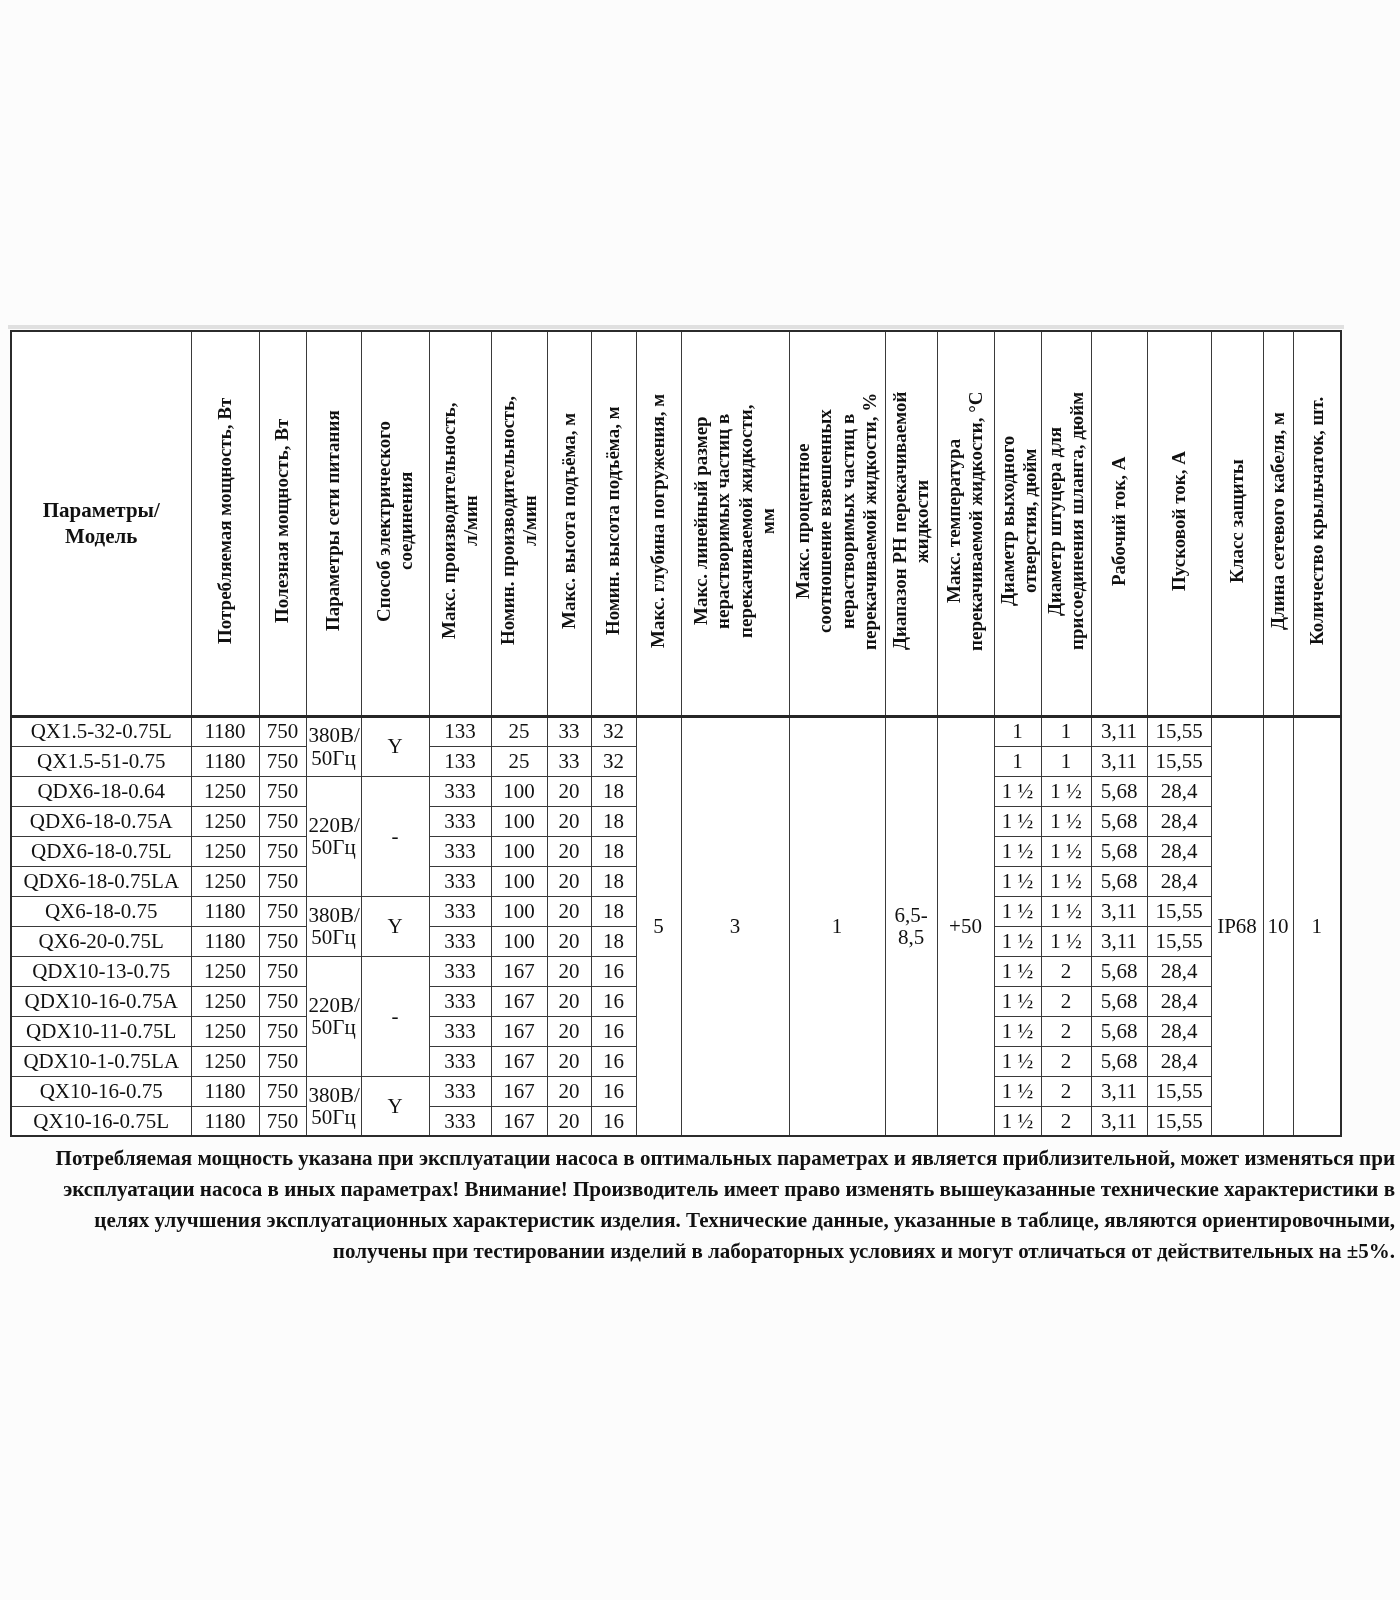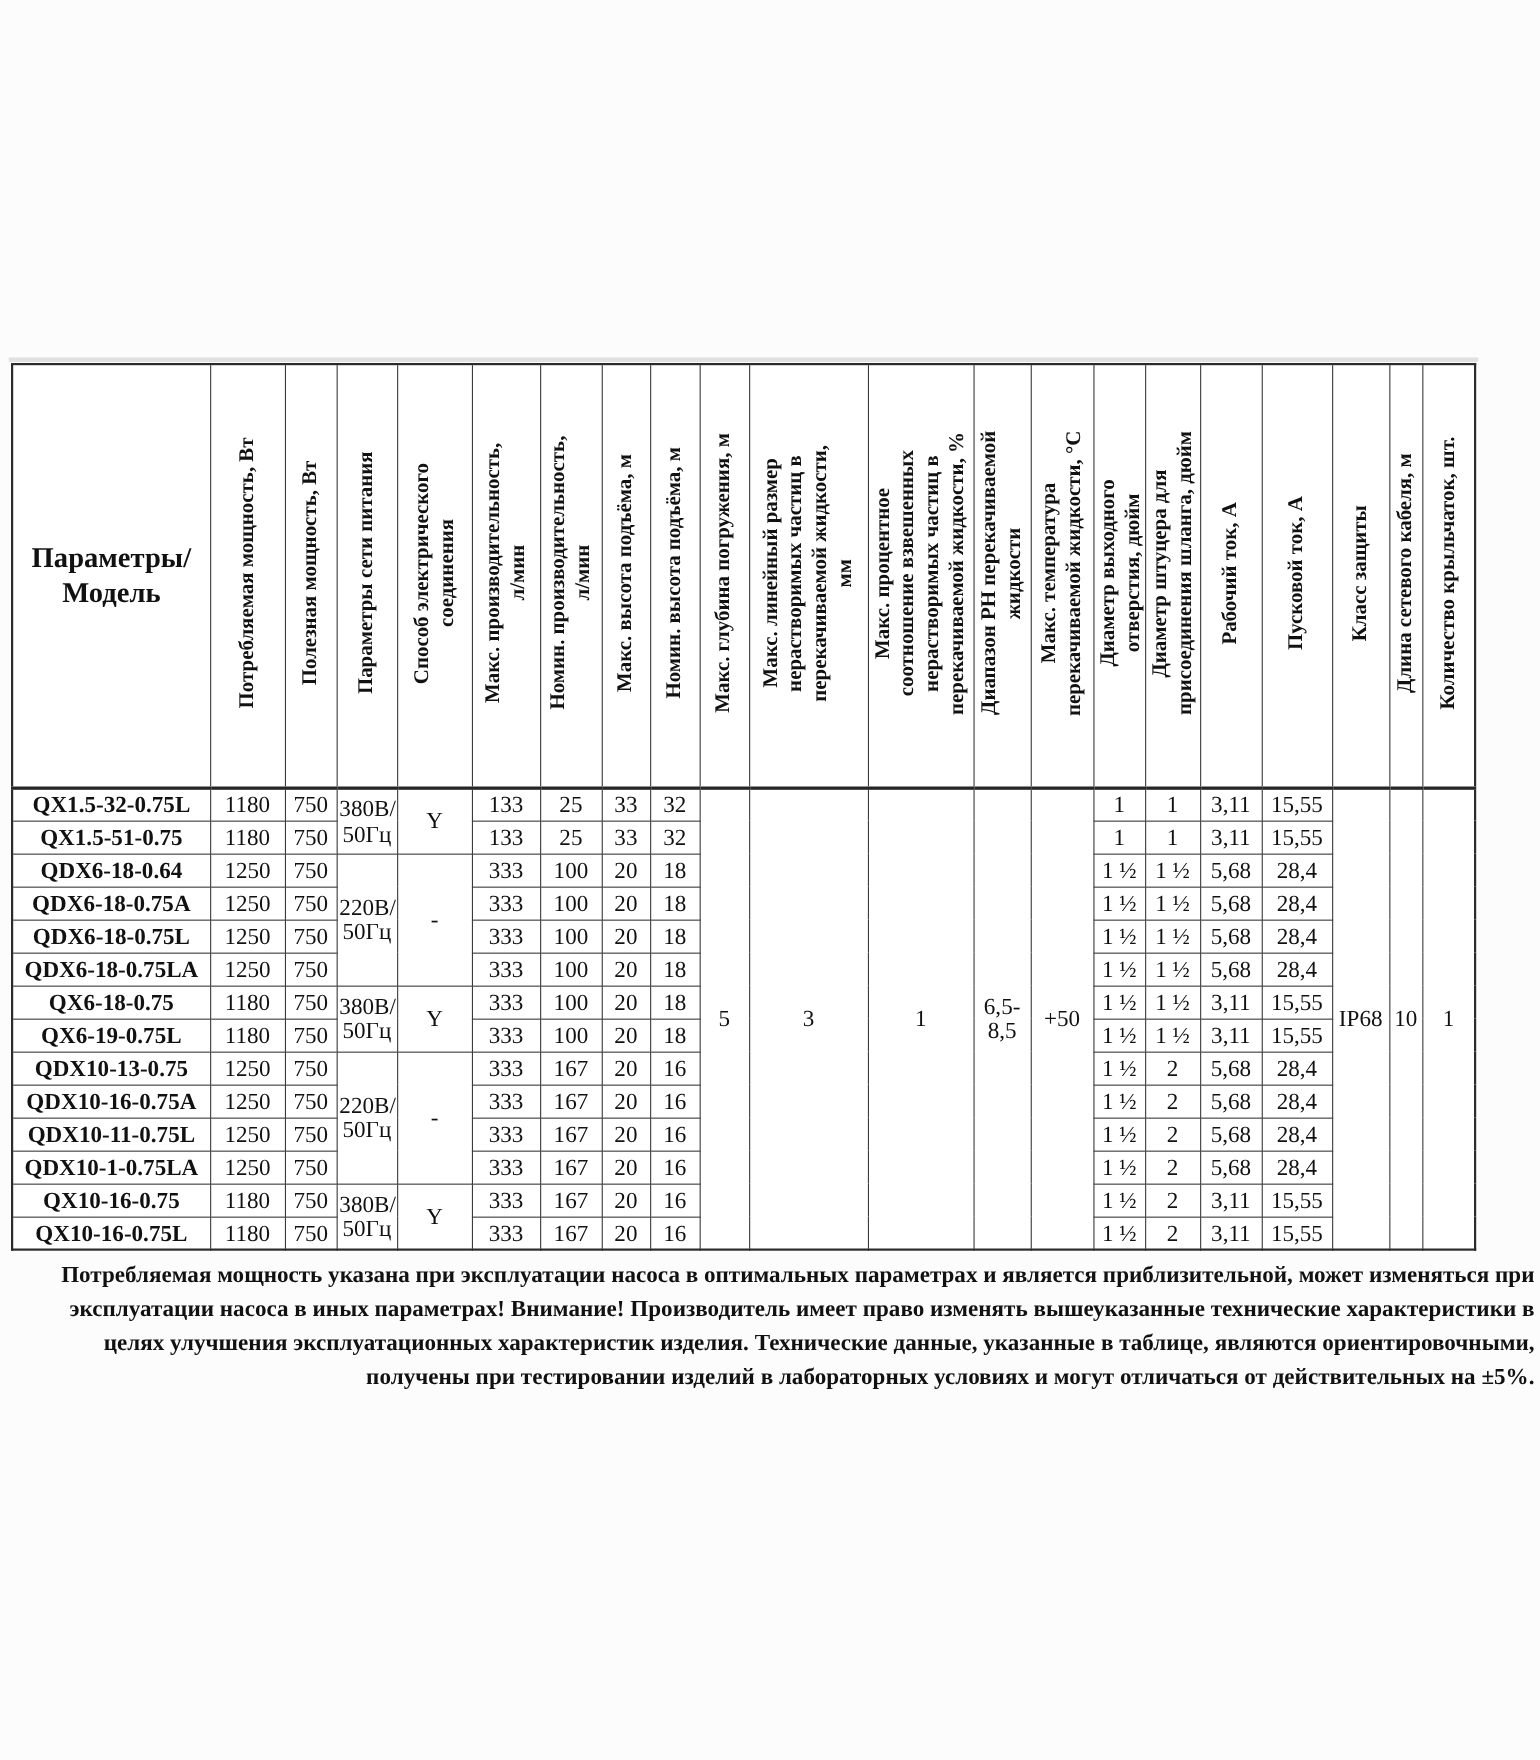--- a/index.html
+++ b/index.html
@@ -33,21 +33,21 @@
     vertical-align:middle;
     text-align:center;
     font-weight:bold;
     border-bottom:3px solid #262626;
     background:#fff;
   }
   th.corner{
     vertical-align:top;
     text-align:left;
     padding:4px 6px;
-    font-size:26px;
+    font-size:21px;
     white-space:pre-line;
     line-height:1.25;
   }
   .vert{
     display:inline-block;
     writing-mode:vertical-rl;
     transform:rotate(180deg);
     height:374px;
     font-size:19px;
     font-weight:bold;
@@ -55,21 +55,21 @@
     white-space:pre-line;
     text-align:center;
   }
   .spec tbody tr{height:30px;}
   .spec tbody td{
     text-align:center;
     vertical-align:middle;
     font-size:21px;
     line-height:1.05;
   }
-  td.model{font-weight:bold;}
+  td.model{font-weight:normal;}
   td.pre{white-space:pre-line;font-size:21px;}
   .footnote{
     position:absolute;left:5px;top:1143px;width:1390px;
     text-align:right;
     font-size:21px;
     font-weight:bold;
     line-height:1.48;
   }
 </style>
 </head>
@@ -245,21 +245,21 @@
         <td>333</td>
         <td>100</td>
         <td>20</td>
         <td>18</td>
         <td>1 ½</td>
         <td>1 ½</td>
         <td>3,11</td>
         <td>15,55</td>
       </tr>
       <tr>
-        <td class="model">QX6-19-0.75L</td>
+        <td class="model">QX6-20-0.75L</td>
         <td>1180</td>
         <td>750</td>
         <td>333</td>
         <td>100</td>
         <td>20</td>
         <td>18</td>
         <td>1 ½</td>
         <td>1 ½</td>
         <td>3,11</td>
         <td>15,55</td>

